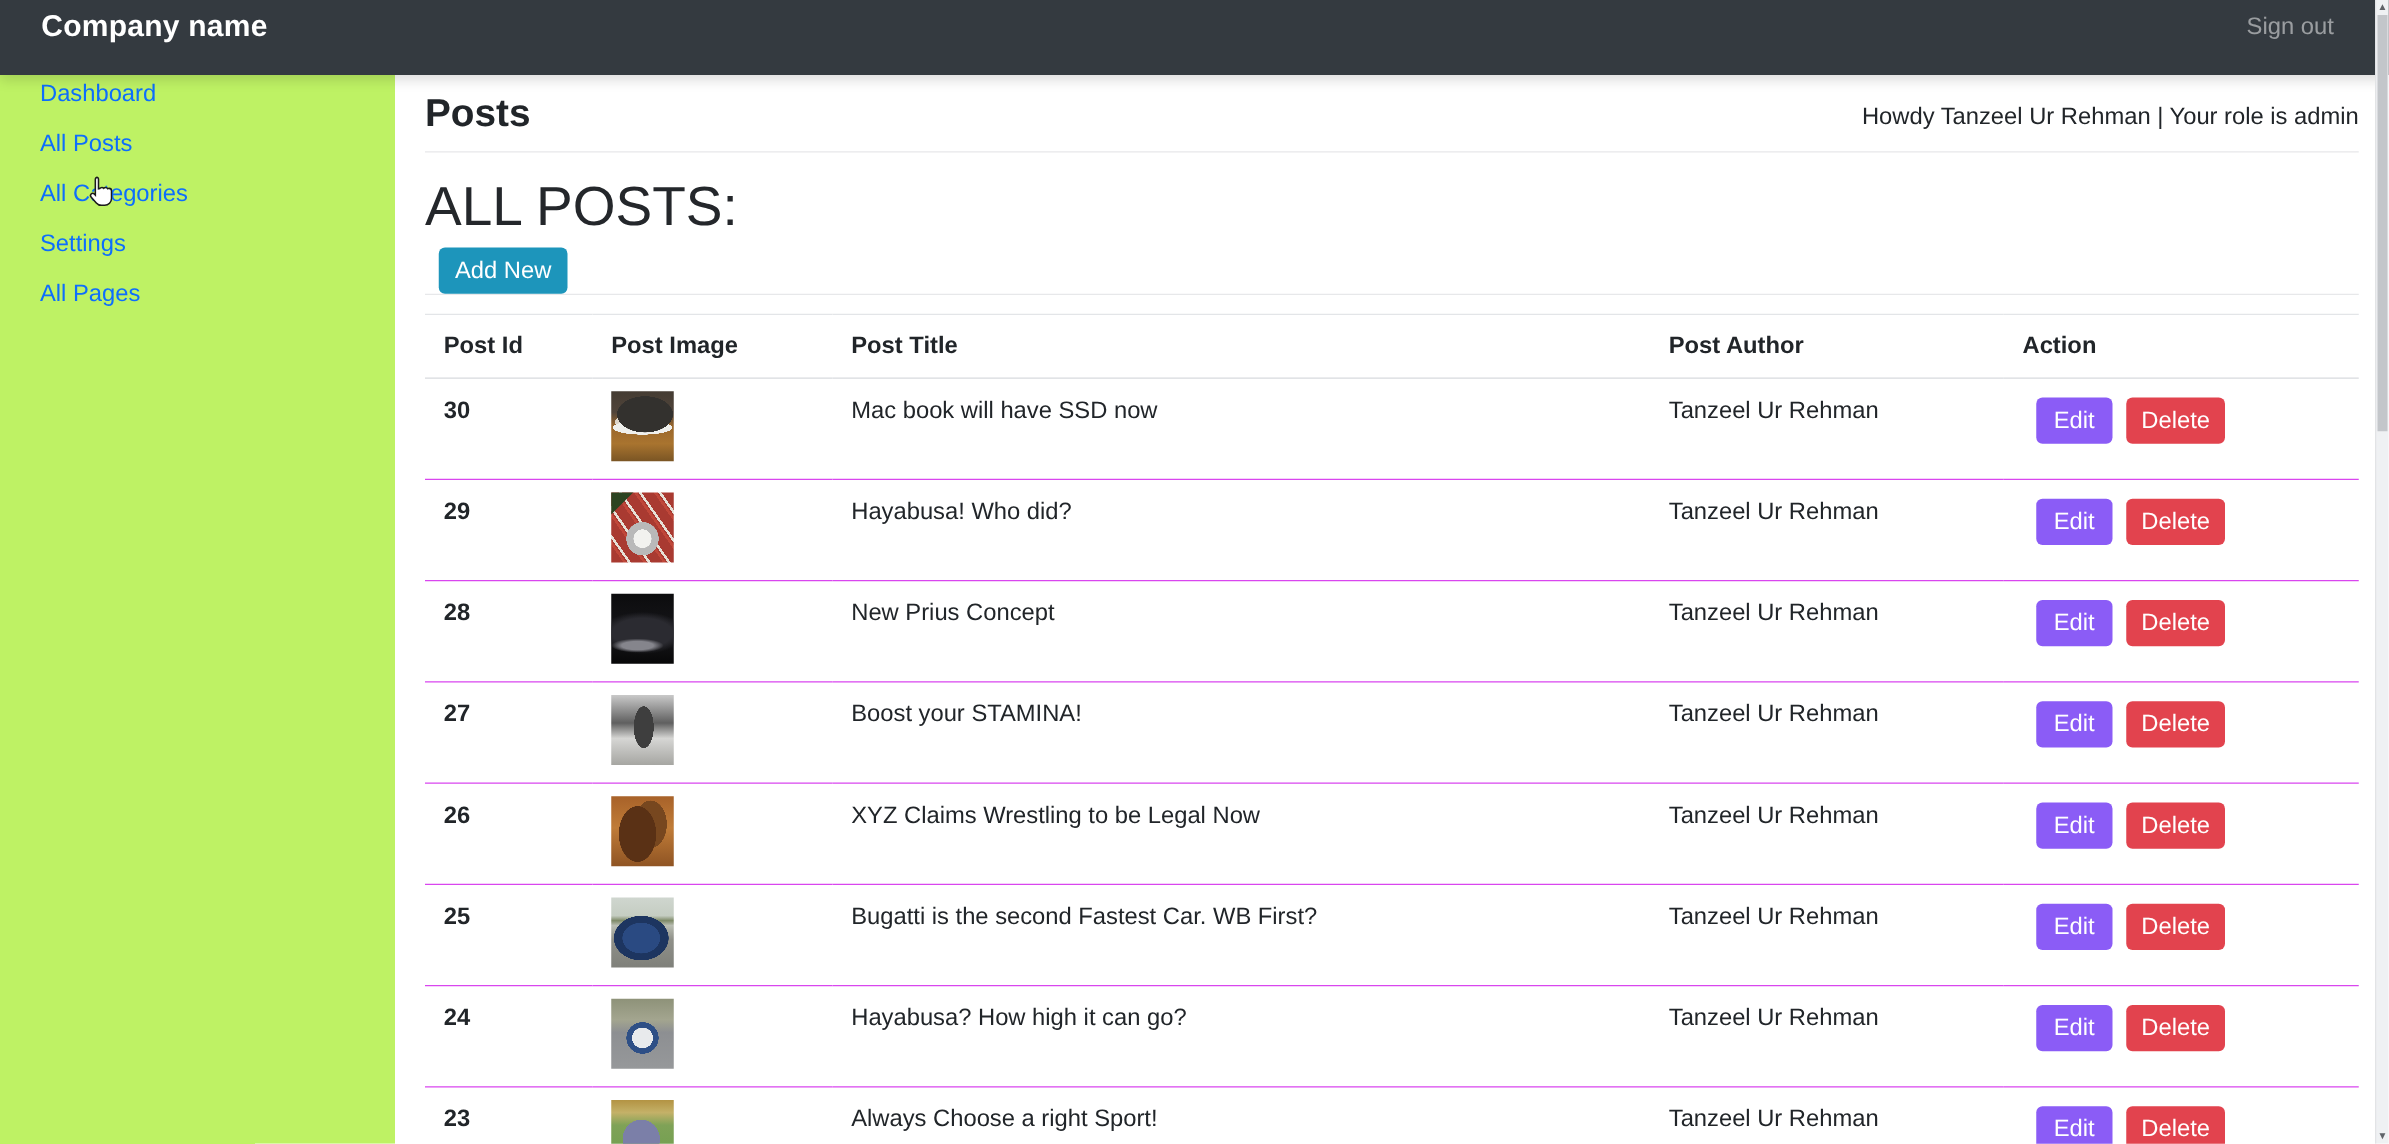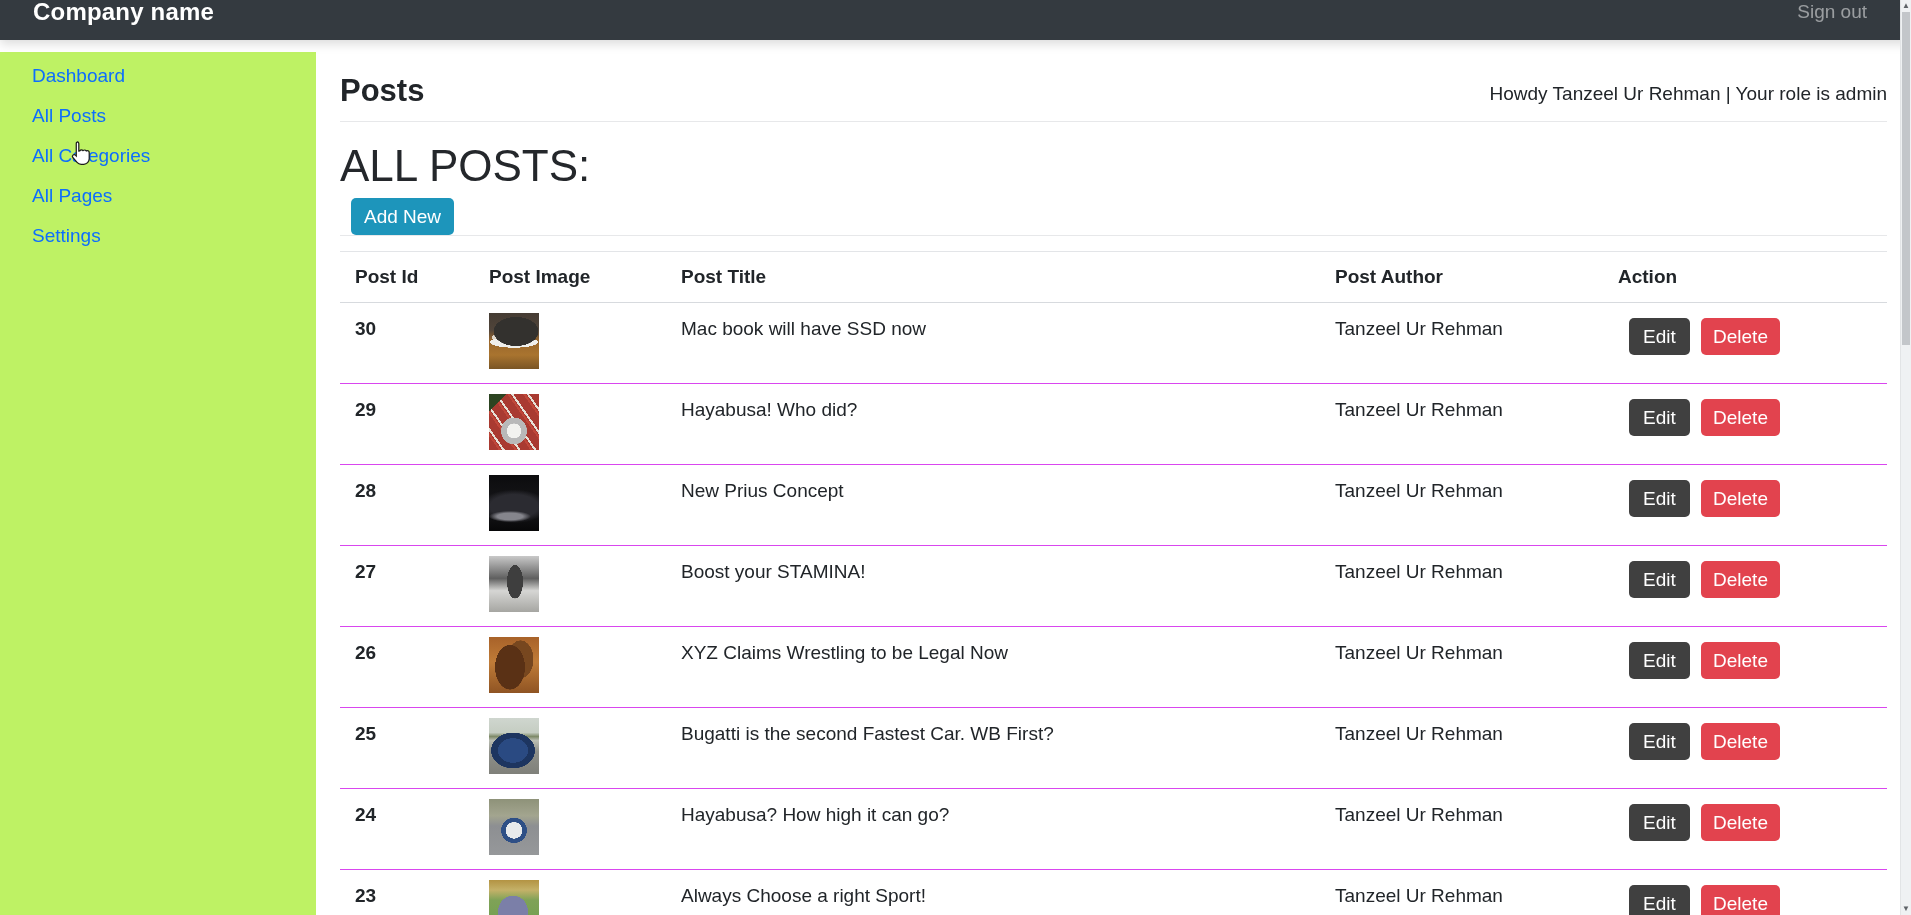--- a/index.html
+++ b/index.html
@@ -5,21 +5,21 @@
   * { box-sizing: border-box; }
   html,body { margin:0; padding:0; }
   body {
     width:1911px; height:915px; overflow:hidden; position:relative;
     background:#fff; font-family:"Liberation Sans", sans-serif;
     font-size:19px; color:#212529;
   }
 
   
   .navbar {
-    position:absolute; left:0; top:0; width:1911px; height:40px;
+    position:absolute; left:0; top:0; width:1911px; height:60px;
     background:#343a40; display:flex; align-items:center; justify-content:space-between;
     padding:0 44px 16px 33px; box-shadow:0 4px 10px rgba(0,0,0,.14); z-index:2;
   }
   .brand { color:#ffffff; font-size:24px; font-weight:600; letter-spacing:.2px; }
   .signout { color:rgba(255,255,255,.5); font-size:19px; text-decoration:none; cursor:pointer; }
 
   
   .layout { position:absolute; top:52px; left:0; right:0; bottom:0; display:flex; }
   .sidebar { width:316px; background:#bef264; padding-top:4px; flex:none; }
   .side-link {
@@ -47,21 +47,21 @@
     padding:14px 15px; border-bottom:1px solid #d7dade; height:50px;
   }
   tbody td {
     vertical-align:top; height:81px; padding:15px 15px 0 15px;
     border-bottom:1px solid #d946ef; font-size:19px;
   }
   tbody td.col-img { padding-top:10px; }
   td.col-id { font-weight:700; }
   .thumb { width:50px; height:56px; background-color:#888; }
 
-  .btn-edit   { background:#404040; padding:8px 14px; }
+  .btn-edit   { background:#8b5cf6; padding:8px 14px; }
   .btn-delete { background:#e2434e; padding:8px 12px; margin-left:6px; }
 
   
   [data-thumb="laptop-on-desk"] { background:
     radial-gradient(45% 26% at 54% 33%, #33312e 0 99%, transparent 100%),
     radial-gradient(48% 10% at 50% 52%, #efefec 0 99%, transparent 100%),
     radial-gradient(20% 9% at 26% 44%, #ddd5c9 0 99%, transparent 100%),
     linear-gradient(180deg,#453c33 0%,#50443a 30%,#9a672c 50%,#a9742f 75%,#7a5524 100%); }
   [data-thumb="stopwatch-on-track"] { background:
     radial-gradient(26% 24% at 50% 66%, #f2f2ef 0 55%, #b9b9b9 56% 99%, transparent 100%),
@@ -106,22 +106,22 @@
 <header class="navbar">
   <span class="brand">Company name</span>
   <a class="signout">Sign out</a>
 </header>
 
 <div class="layout">
   <aside class="sidebar">
     <a class="side-link">Dashboard</a>
     <a class="side-link">All Posts</a>
     <a class="side-link">All Categories</a>
+    <a class="side-link">Settings</a>
     <a class="side-link">All Pages</a>
-    <a class="side-link">Settings</a>
   </aside>
 
   <main class="main">
     <div class="page-head">
       <h1 class="page-title">Posts</h1>
       <span class="greeting">Howdy Tanzeel Ur Rehman | Your role is admin</span>
     </div>
     <hr class="rule">
 
     <h2 class="section-heading">ALL POSTS:</h2>

